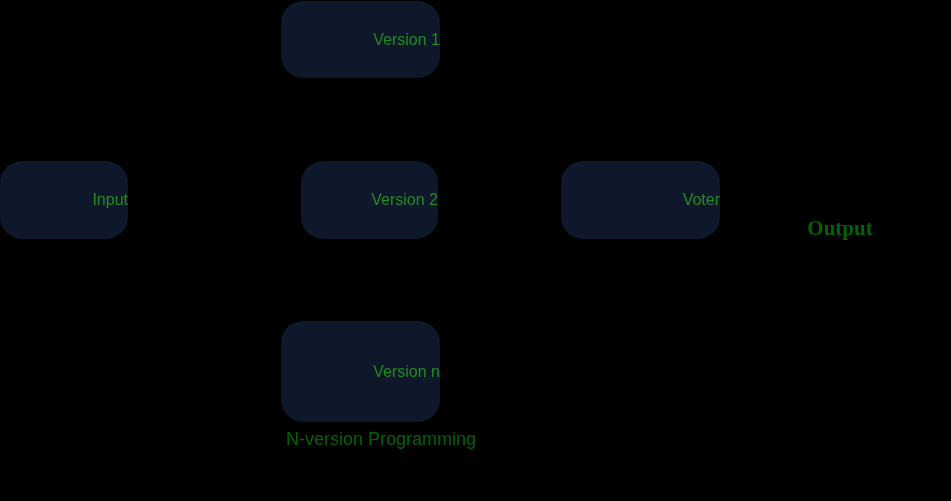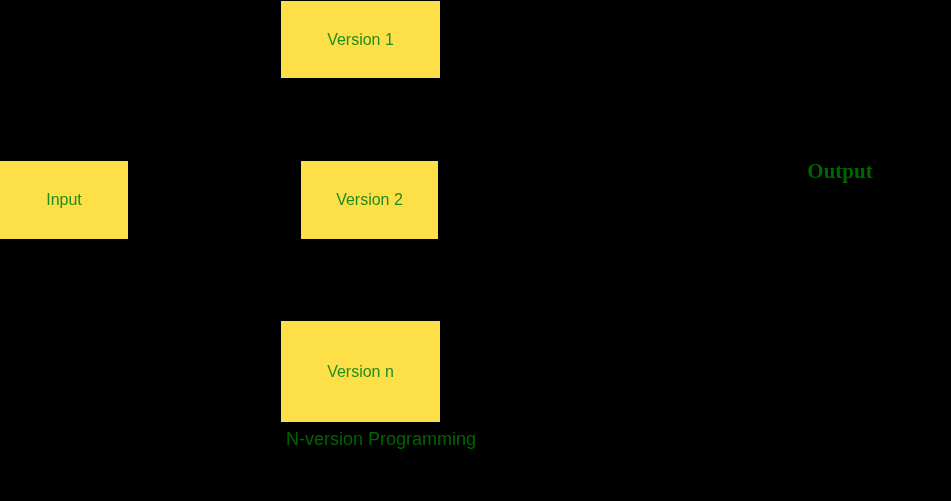--- a/index.html
+++ b/index.html
@@ -10,41 +10,42 @@
   .canvas {
     position: relative;
     width: 951px;
     height: 501px;
     background: #000000;
     overflow: hidden;
     font-family: "Liberation Sans", sans-serif;
   }
   .node {
     position: absolute;
-    background: #fde047;
+    background: #0f172a;
     display: flex;
     align-items: center;
-    justify-content: center;
+    justify-content: flex-end;
+    border-radius: 22px;
   }
   .node-label {
     color: #228B22;
     font-size: 16px;
     line-height: 1;
     white-space: nowrap;
   }
   .node-input    { left: 0px;   top: 161px; width: 128px; height: 78px; }
   .node-version1 { left: 281px; top: 1px;   width: 159px; height: 77px; }
   .node-version2 { left: 269px; top: 161px; width: 137px; height: 78px; margin-left: 32px; }
   .node-versionn { left: 281px; top: 321px; width: 159px; height: 101px; }
   .node-voter    { left: 561px; top: 161px; width: 159px; height: 78px; }
   .output-wrap {
     position: absolute;
     left: 760px; top: 161px; width: 160px; height: 78px;
     display: flex;
-    align-items: flex-start;
+    align-items: flex-end;
     justify-content: center;
   }
   .output-label {
     color: #006400;
     font-family: "Liberation Serif", serif;
     font-weight: bold;
     font-size: 21px;
     line-height: 1;
     white-space: nowrap;
   }
@@ -72,20 +73,23 @@
   </div>
 
   <div class="node node-version2">
     <span class="node-label">Version 2</span>
   </div>
 
   <div class="node node-versionn">
     <span class="node-label">Version n</span>
   </div>
 
+  <div class="node node-voter">
+    <span class="node-label">Voter</span>
+  </div>
 
   <div class="output-wrap">
     <span class="output-label">Output</span>
   </div>
 
   <div class="caption">N-version Programming</div>
 
 </div>
 
 </body></html>

